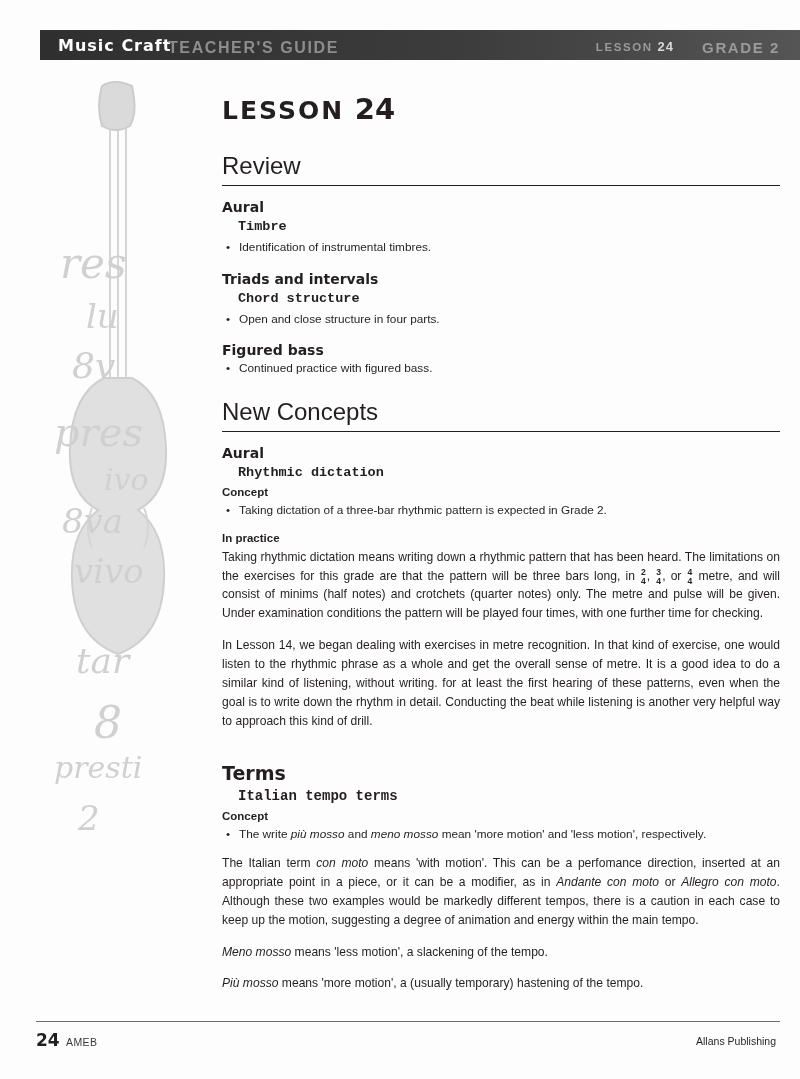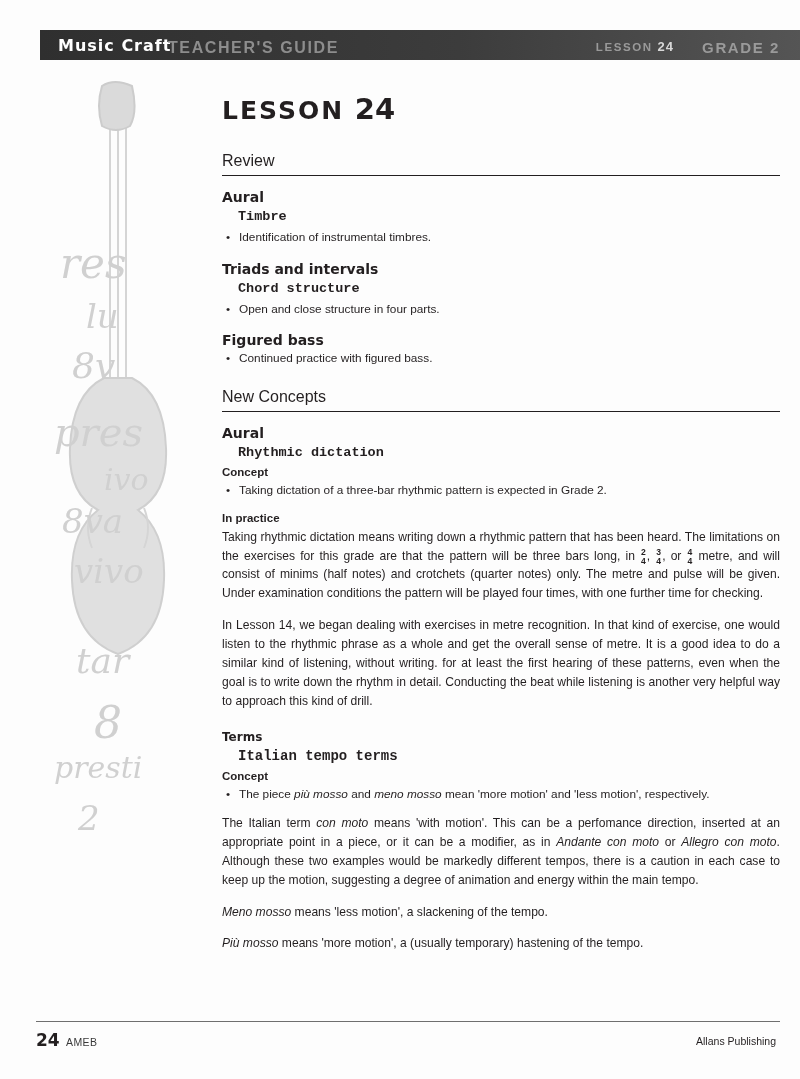--- a/index.html
+++ b/index.html
@@ -107,21 +107,21 @@
     margin: 0 0 26px 0;
     font-weight: bold;
     font-family: "DejaVu Sans", sans-serif;
   }
   h1.lesson-title .num {
     font-size: 29px;
     letter-spacing: 0px;
   }
 
   h2.section {
-    font-size: 16px;
+    font-size: 24px;
     font-weight: normal;
     margin: 0 0 5px 0;
     padding: 0;
     font-family: "Liberation Sans", sans-serif;
   }
   .rule {
     border-bottom: 1.4px solid #231f20;
     margin-bottom: 13px;
   }
 
@@ -294,25 +294,25 @@
     <h5 class="concept">Concept</h5>
     <ul class="bullets">
       <li>Taking dictation of a three-bar rhythmic pattern is expected in Grade 2.</li>
     </ul>
 
     <h5 class="concept" style="margin-top:12px;">In practice</h5>
     <p class="body"><span>Taking rhythmic dictation means writing down a rhythmic pattern that has been heard. The limitations on the exercises for this grade are that the pattern will be three bars long, in </span><span class="ts"><span>2</span><span>4</span></span>, <span class="ts"><span>3</span><span>4</span></span><span>, or </span><span class="ts"><span>4</span><span>4</span></span><span> metre, and will consist of minims (half notes) and crotchets (quarter notes) only. The metre and pulse will be given. Under examination conditions the pattern will be played four times, with one further time for checking.</span></p>
 
     <p class="body">In Lesson 14, we began dealing with exercises in metre recognition. In that kind of exercise, one would listen to the rhythmic phrase as a whole and get the overall sense of metre. It is a good idea to do a similar kind of listening, without writing. for at least the first hearing of these patterns, even when the goal is to write down the rhythm in detail. Conducting the beat while listening is another very helpful way to approach this kind of drill.</p>
 
-    <h3 class="sub" style="font-size:12px;margin-top:20px;">Terms</h3>
+    <h3 class="sub" style="font-size:19px;margin-top:32px;">Terms</h3>
     <h4 class="subsub" style="font-size:14px;">Italian tempo terms</h4>
     <h5 class="concept">Concept</h5>
     <ul class="bullets">
-      <li><span>The piece </span><span class="ital">più mosso</span><span> and </span><span class="ital">meno mosso</span><span> mean 'more motion' and 'less motion', respectively.</span></li>
+      <li><span>The write </span><span class="ital">più mosso</span><span> and </span><span class="ital">meno mosso</span><span> mean 'more motion' and 'less motion', respectively.</span></li>
     </ul>
 
     <p class="body" style="margin-top:10px;"><span>The Italian term </span><span class="ital">con moto</span><span> means 'with motion'. This can be a perfomance direction, inserted at an appropriate point in a piece, or it can be a modifier, as in </span><span class="ital">Andante con moto</span><span> or </span><span class="ital">Allegro con moto</span><span>. Although these two examples would be markedly different tempos, there is a caution in each case to keep up the motion, suggesting a degree of animation and energy within the main tempo.</span></p>
 
     <p class="body"><span class="ital">Meno mosso</span><span> means 'less motion', a slackening of the tempo.</span></p>
 
     <p class="body"><span class="ital">Più mosso</span><span> means 'more motion', a (usually temporary) hastening of the tempo.</span></p>
 
   </div>
 

